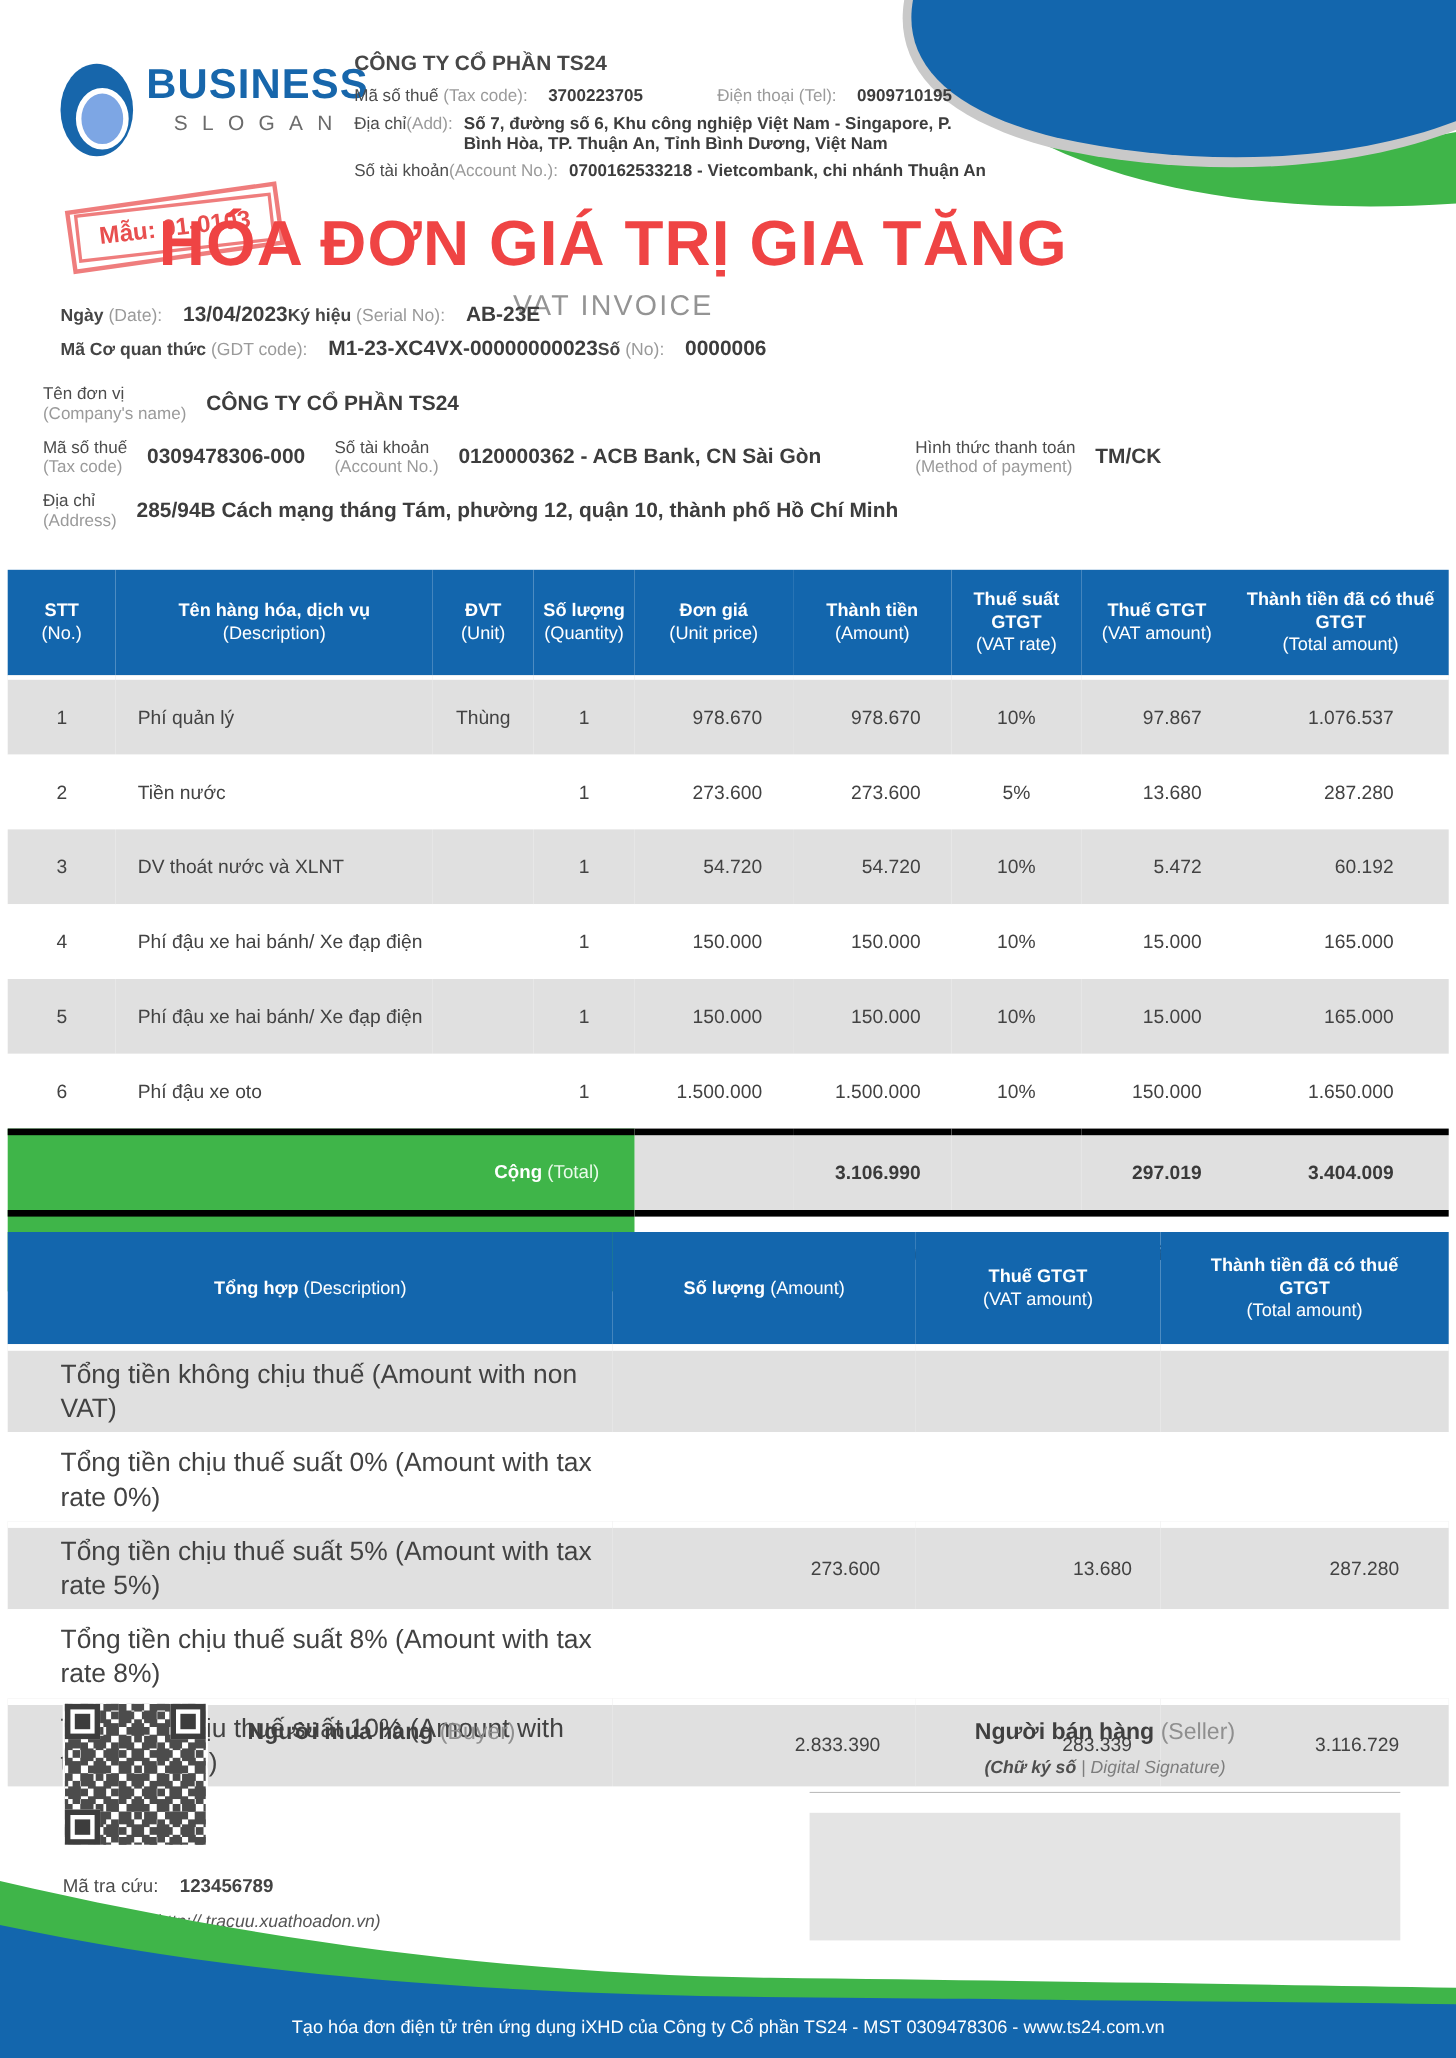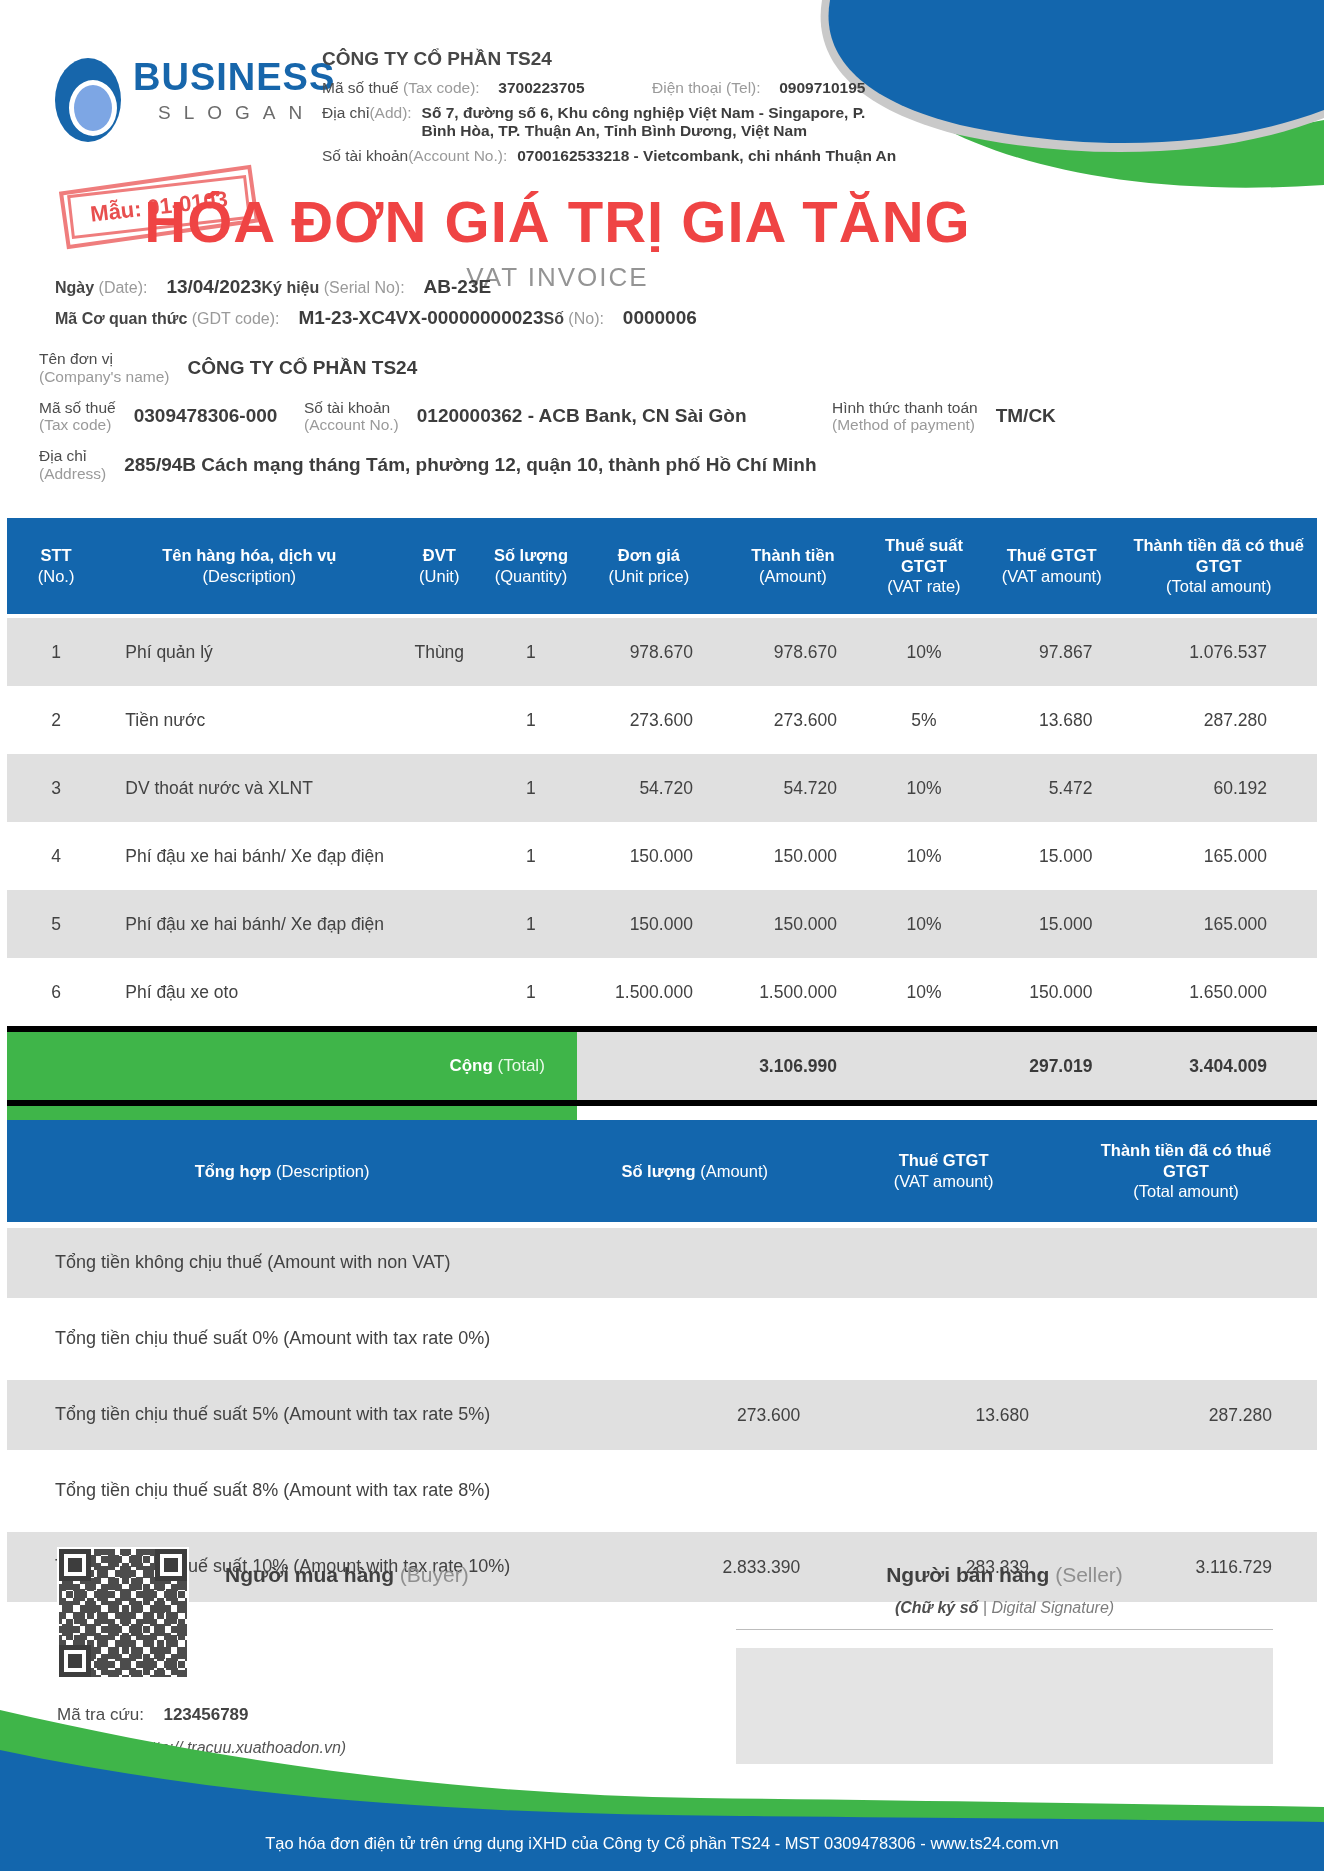--- a/index.html
+++ b/index.html
@@ -70,21 +70,21 @@
   tr.trow td,tr.wrow td{border-top:6px solid #000000;}
   .green-cell{background:#3fb549;color:#ffffff;text-align:right;padding-right:32px;font-size:17px;}
   .green-cell .gvi{font-weight:bold;}
   .green-cell .gen{color:#eafbea;}
   .gray-cell{background:#e0e0e0;font-weight:bold;color:#3a3a3a;}
   .words-cell{background:#ffffff;text-align:center;font-style:italic;font-size:19px;color:#3a3a3a;}
   
   .summary-wrap{position:absolute;left:7px;top:1120px;}
   .summary-wrap th{height:86px;}
   .summary-wrap td{border-top:6px solid #ffffff;height:58px;}
-  .sum-label{text-align:left;padding-left:48px;font-size:18px;}
+  .sum-label{text-align:left;padding-left:48px;font-size:24px;}
   .sum-amount{text-align:right;padding-right:32px;}
   .sum-vat{text-align:right;padding-right:26px;}
   .sum-total{text-align:right;padding-right:45px;}
   .stack .hen{display:block;}
   .inline-en .hvi,.inline-en .hen{display:inline;}
   
   .sign{position:absolute;left:0;top:1545px;width:1084px;height:230px;}
   .qr{position:absolute;left:57px;top:2px;width:132px;height:132px;background:#ffffff;}
   .qr-noise{position:absolute;inset:2px;opacity:.92;background:
     conic-gradient(#3d3d3d 0 90deg,transparent 90deg 180deg,#3d3d3d 180deg 270deg,transparent 270deg) 0 0/14px 14px,

